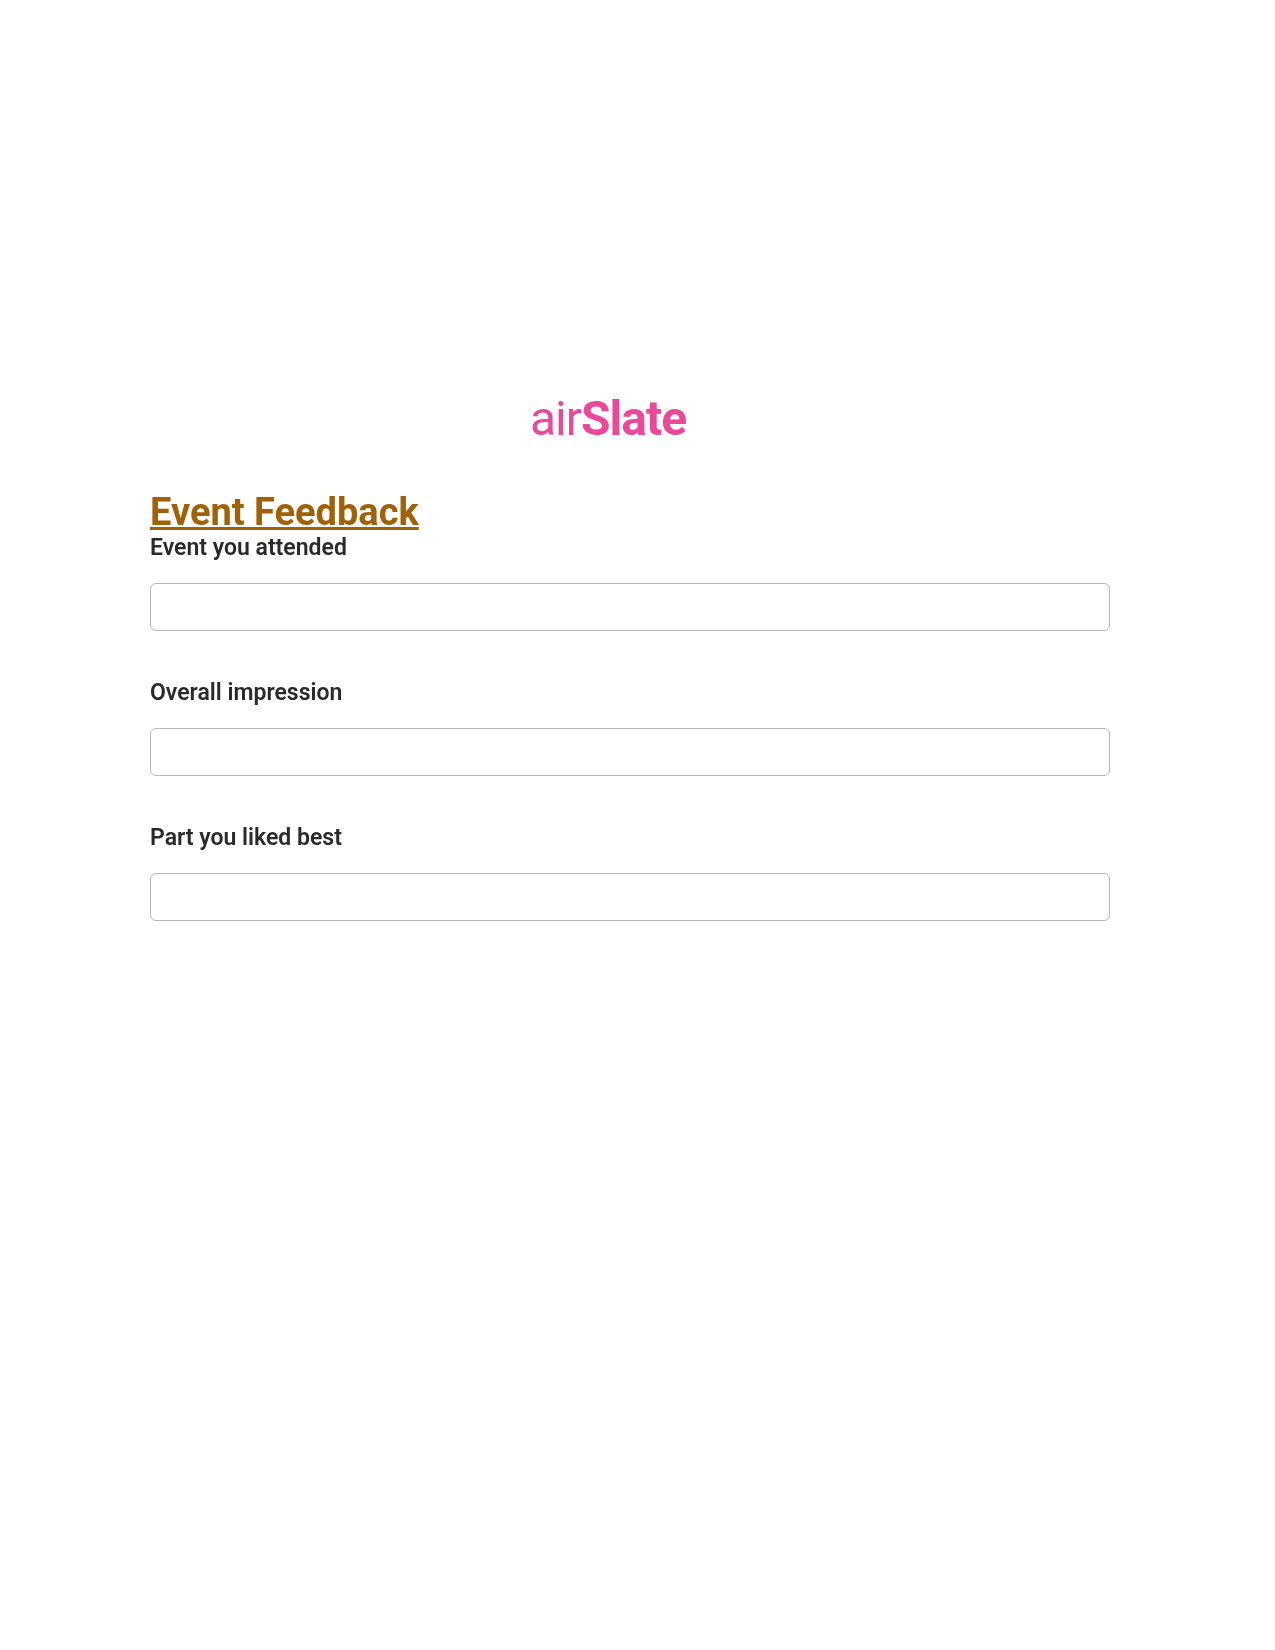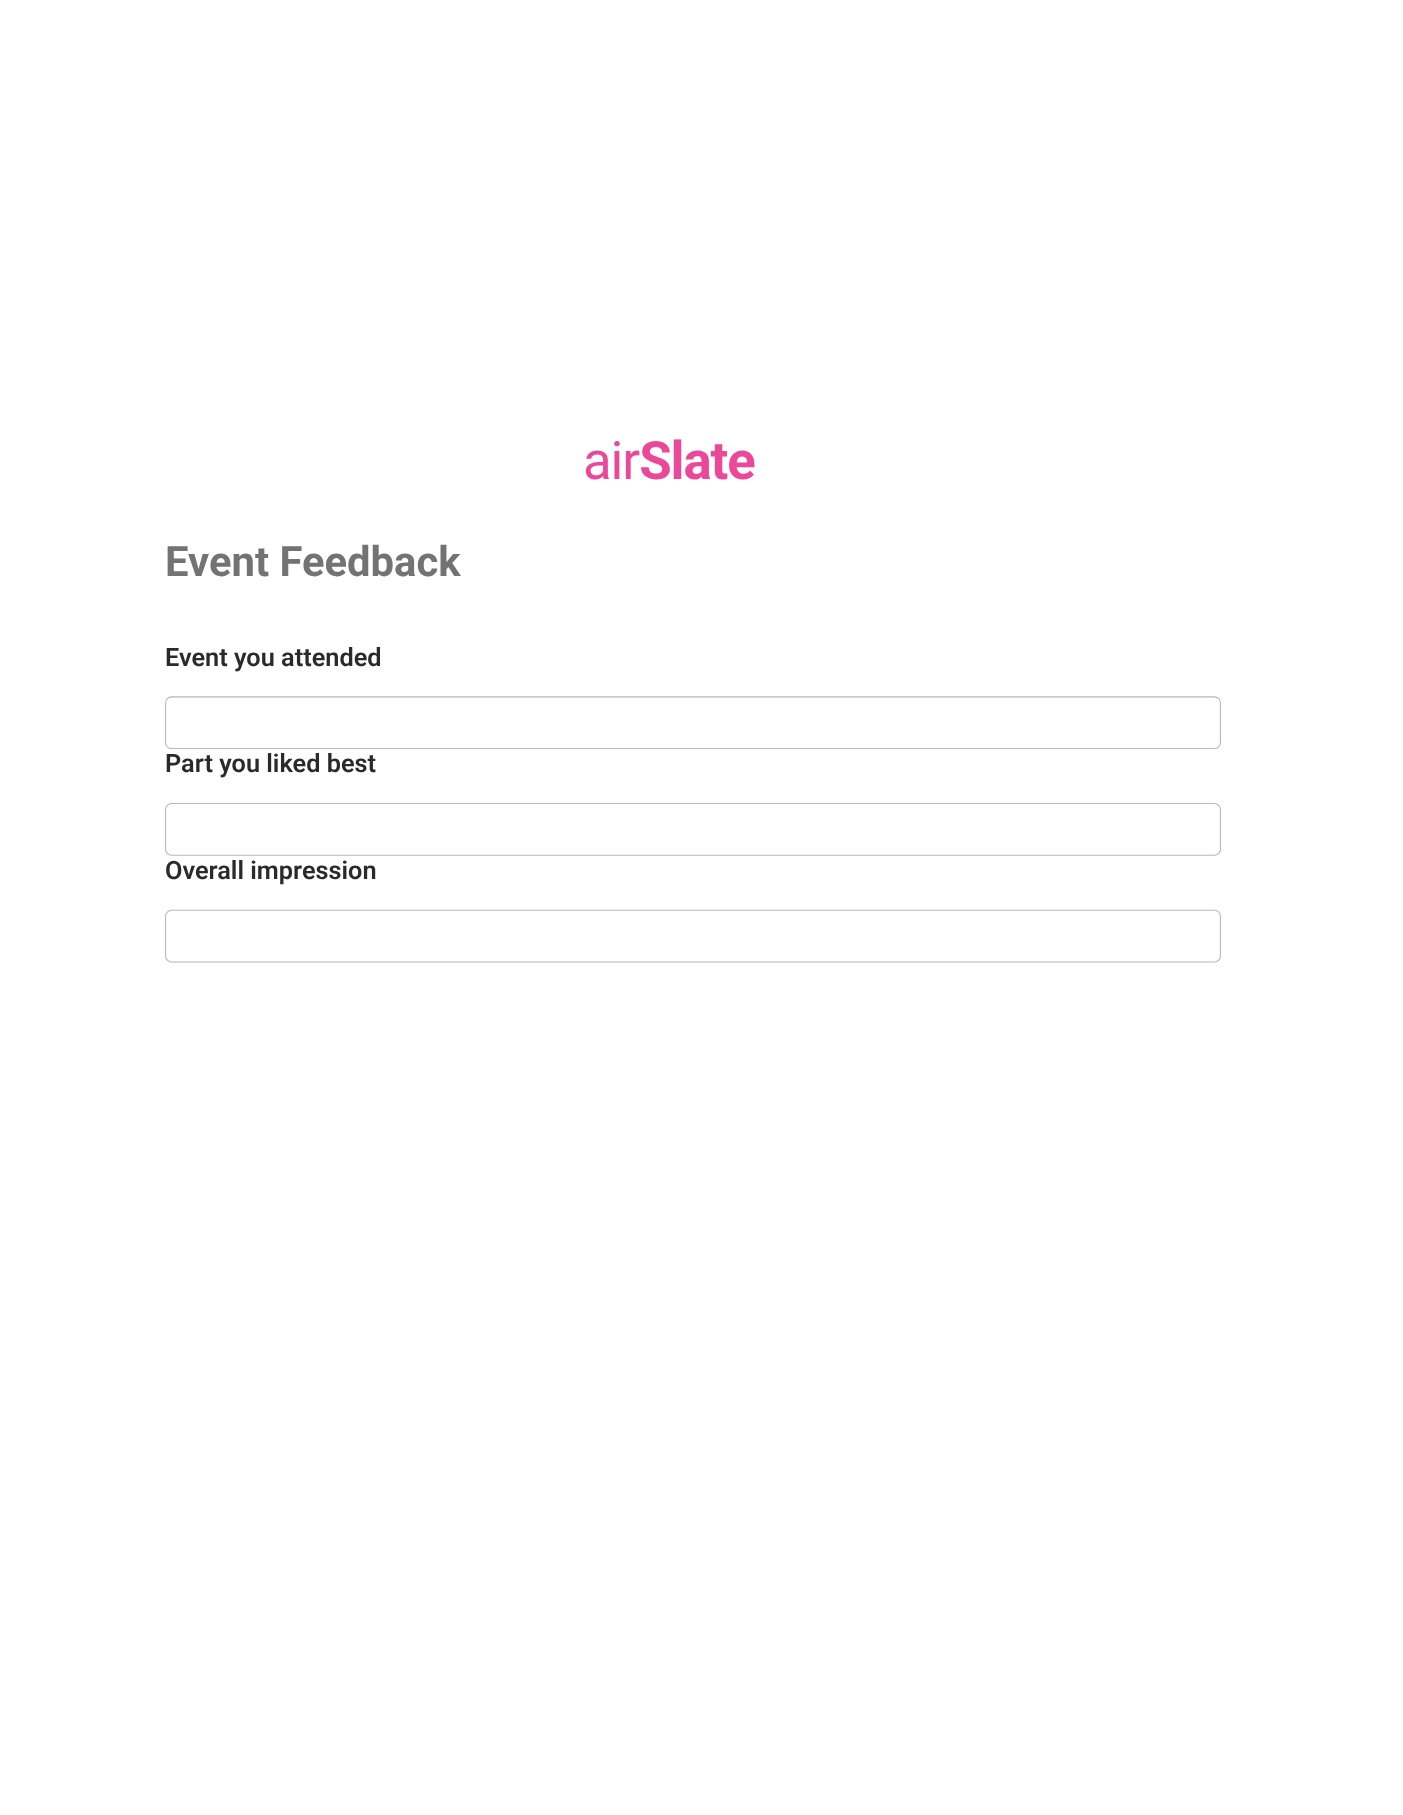--- a/index.html
+++ b/index.html
@@ -31,25 +31,26 @@
     }
     .logo .air {
       font-weight: 400;
     }
     .logo .slate {
       font-weight: 700;
     }
     .title {
       font-size: 38px;
       font-weight: 700;
-      color: #737373;
+      color: #a16207;
       margin-top: 110px;
-      margin-bottom: 50px;
+      text-decoration: underline;
     }
     .field-group {
+      margin-bottom: 48px;
     }
     .field-label {
       font-size: 23px;
       font-weight: 600;
       color: #2a2a2a;
       margin-bottom: 22px;
       display: block;
     }
     .field-input {
       width: 100%;
@@ -70,22 +71,22 @@
 
 <div class="container">
   <h1 class="title">Event Feedback</h1>
 
   <div class="field-group">
     <label class="field-label">Event you attended</label>
     <input type="text" class="field-input" value="" style="">
   </div>
 
   <div class="field-group">
-    <label class="field-label">Part you liked best</label>
+    <label class="field-label">Overall impression</label>
     <input type="text" class="field-input" value="" style="">
   </div>
 
   <div class="field-group">
-    <label class="field-label">Overall impression</label>
+    <label class="field-label">Part you liked best</label>
     <input type="text" class="field-input" value="" style="">
   </div>
 
 </div>
 
 </body></html>

